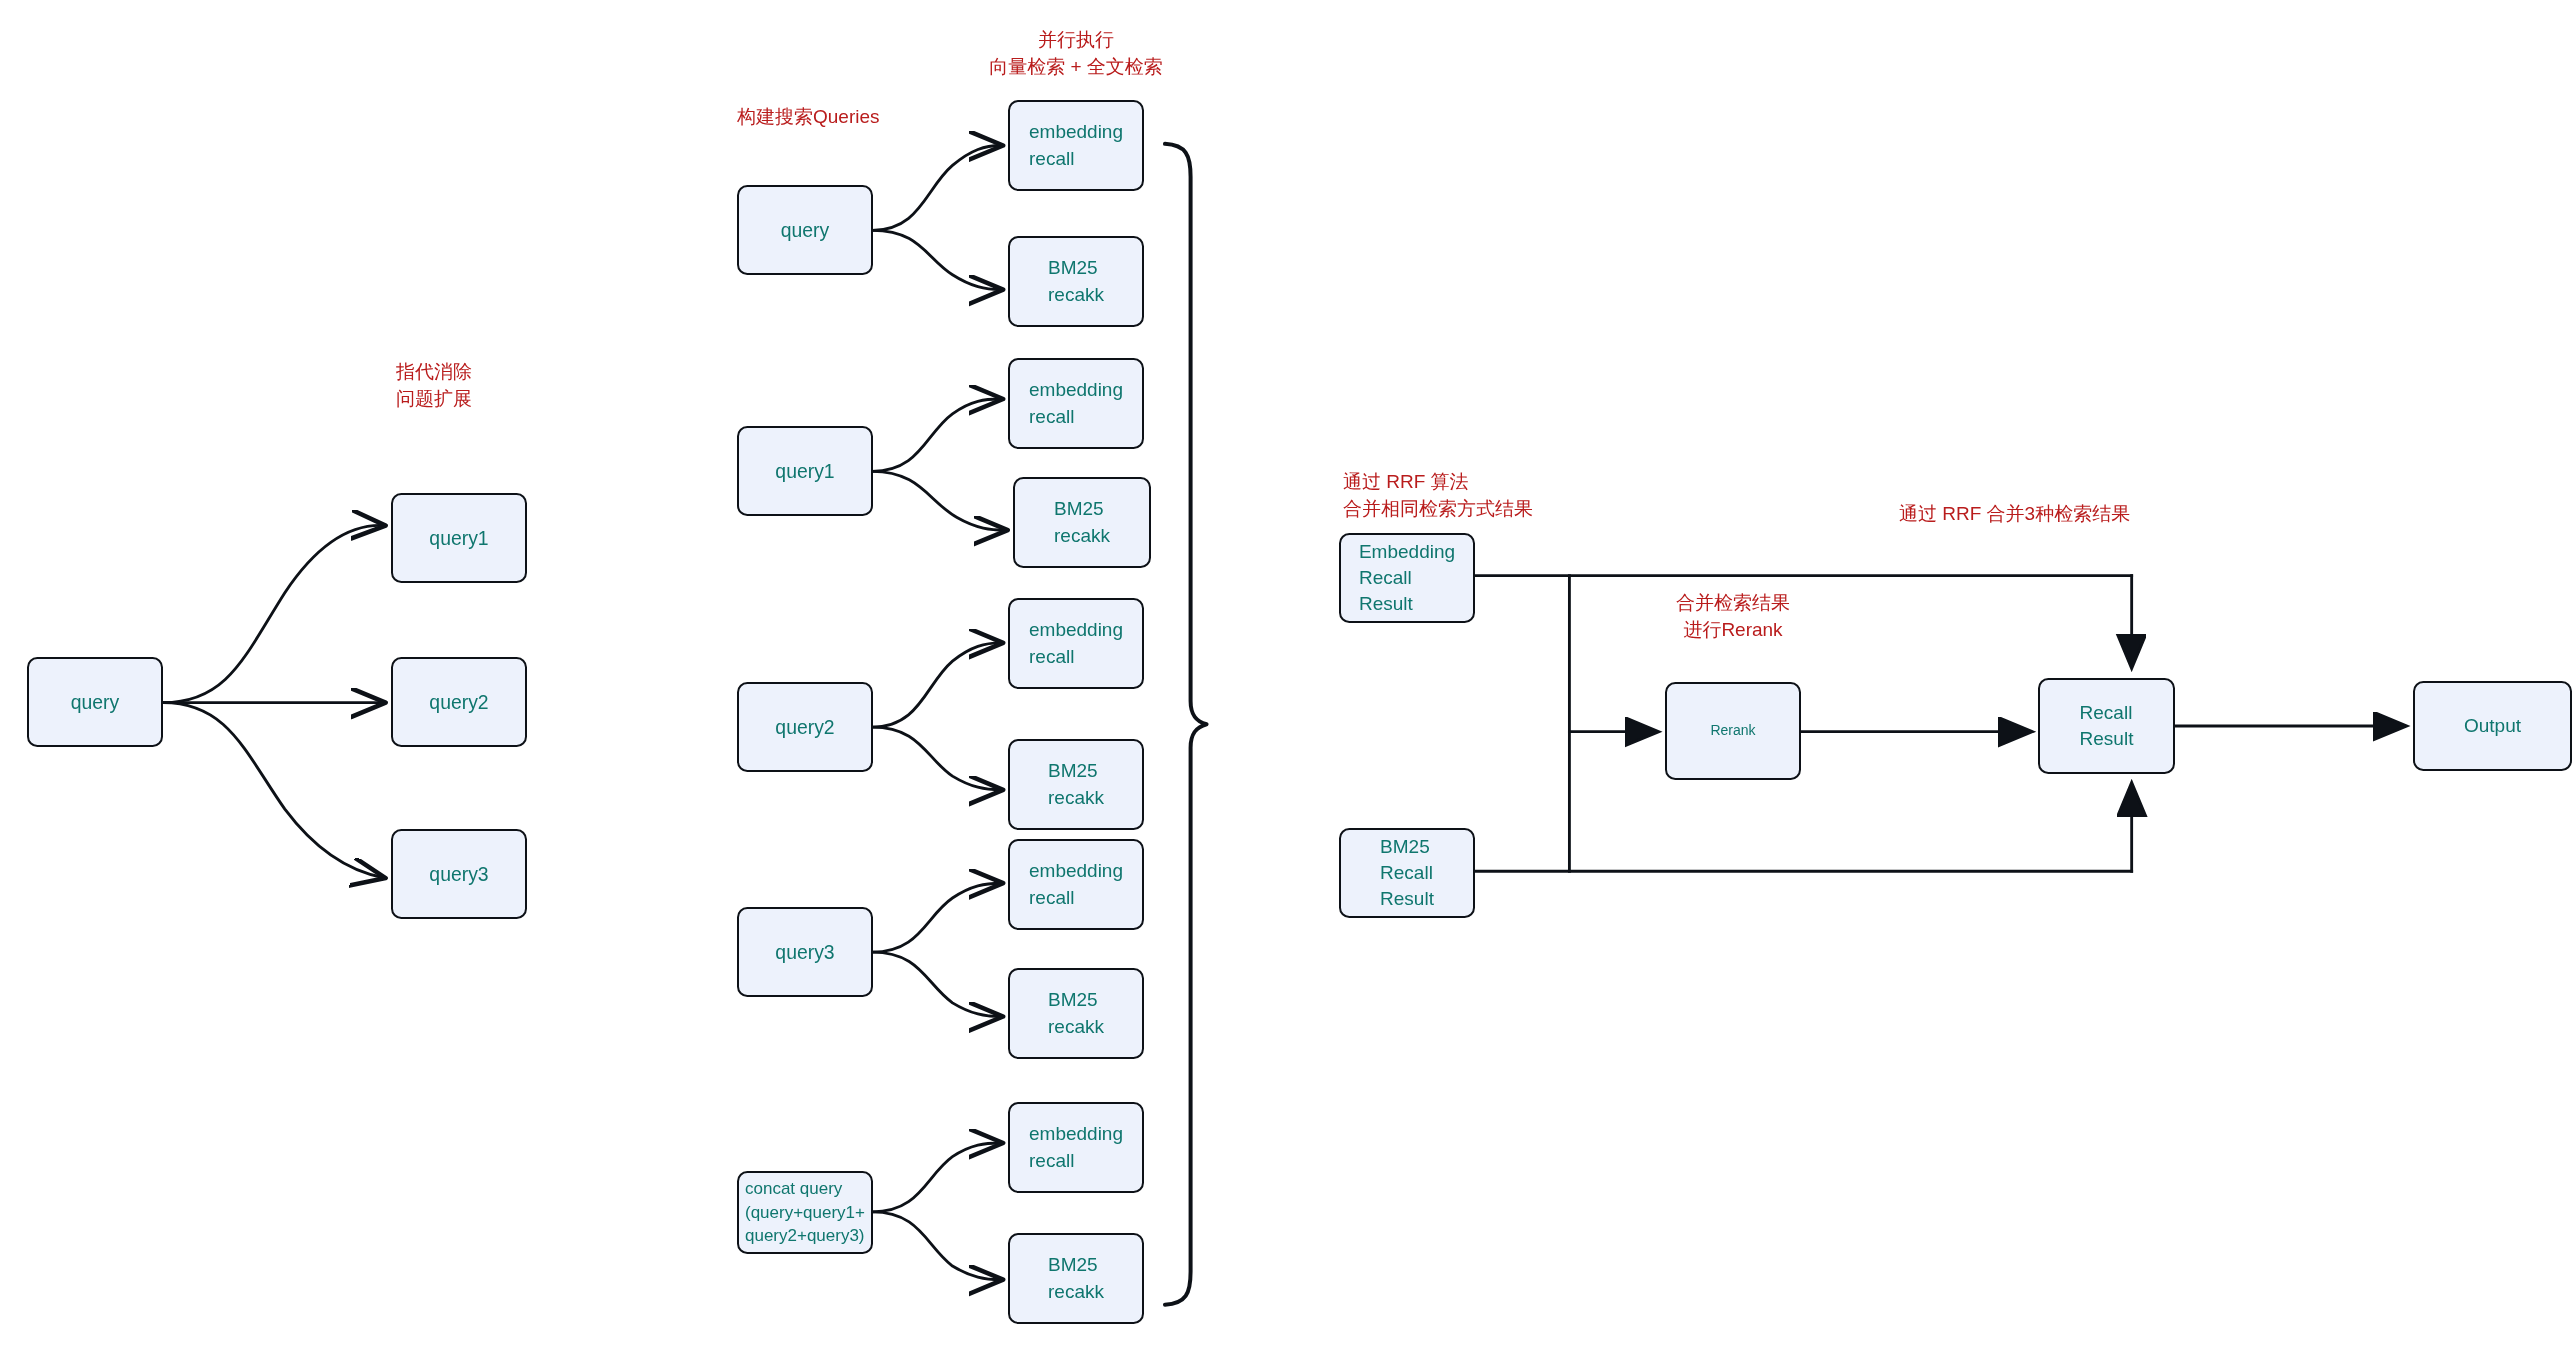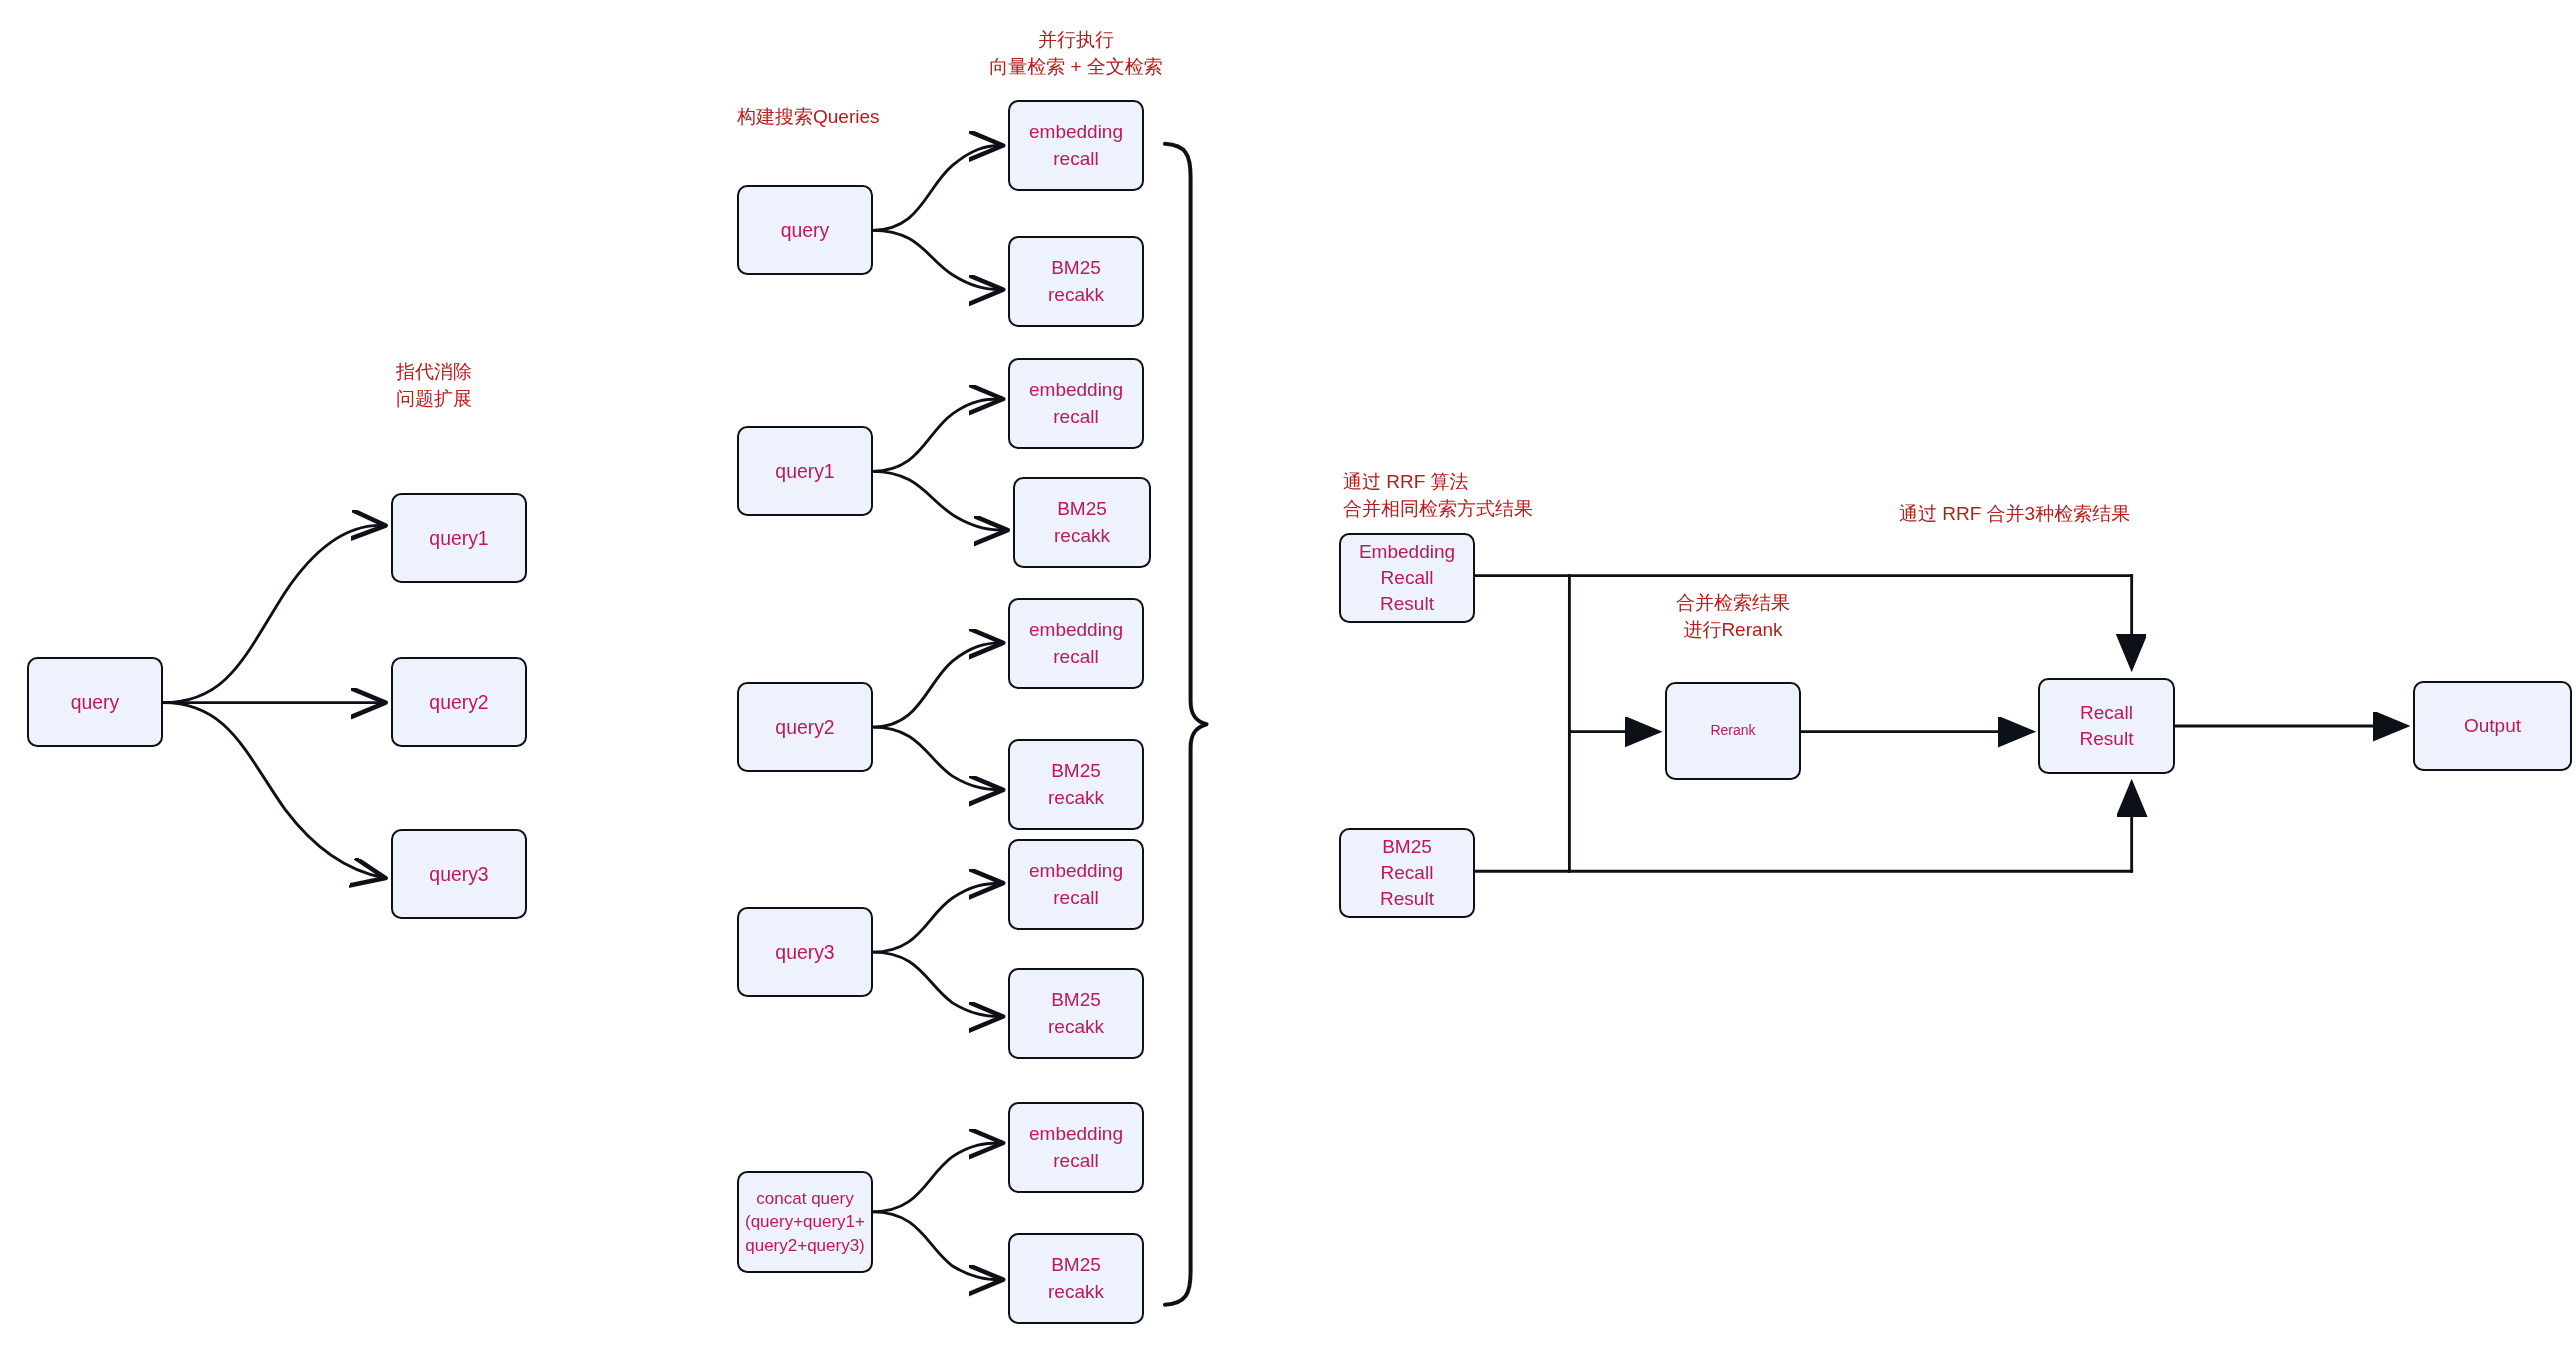--- a/index.html
+++ b/index.html
@@ -13,22 +13,22 @@
   #edges{position:absolute;left:0;top:0;width:2576px;height:1354px;}
   .node{
     position:absolute;
     box-sizing:border-box;
     background:#edf2fc;
     border:2.3px solid #0d1117;
     border-radius:10.3px;
     display:flex;
     align-items:center;
     justify-content:center;
-    text-align:center;
-    color:#be185d;
+    text-align:left;
+    color:#0f766e;
     font-size:19.4px;
     line-height:1.38;
     white-space:pre-line;
     z-index:3;
   }
   .note{
     position:absolute;
     color:#b91c1c;
     font-size:19px;
     line-height:1.42;
@@ -113,21 +113,21 @@
 
   <div class="node" style="left:27px;top:657px;width:136px;height:90px;font-size:19.4px;">query</div>
   <div class="node" style="left:391px;top:493px;width:136px;height:90px;font-size:19.4px;">query1</div>
   <div class="node" style="left:391px;top:657px;width:136px;height:90px;font-size:19.4px;">query2</div>
   <div class="node" style="left:391px;top:829px;width:136px;height:90px;font-size:19.4px;">query3</div>
 
   <div class="node" style="left:737px;top:185px;width:136px;height:90px;font-size:19.4px;">query</div>
   <div class="node" style="left:737px;top:426px;width:136px;height:90px;font-size:19.4px;">query1</div>
   <div class="node" style="left:737px;top:682px;width:136px;height:90px;font-size:19.4px;">query2</div>
   <div class="node" style="left:737px;top:907px;width:136px;height:90px;font-size:19.4px;">query3</div>
-  <div class="node" style="left:737px;top:1171px;width:136px;height:102px;font-size:17px;">concat query
+  <div class="node" style="left:737px;top:1171px;width:136px;height:83px;font-size:17px;">concat query
 (query+query1+
 query2+query3)</div>
 
   <div class="node" style="left:1008px;top:100px;width:136px;height:91px;font-size:19px;">embedding
 recall</div>
   <div class="node" style="left:1008px;top:236px;width:136px;height:91px;font-size:19px;">BM25
 recakk</div>
   <div class="node" style="left:1008px;top:358px;width:136px;height:91px;font-size:19px;">embedding
 recall</div>
   <div class="node" style="left:1013px;top:477px;width:138px;height:91px;font-size:19px;">BM25

